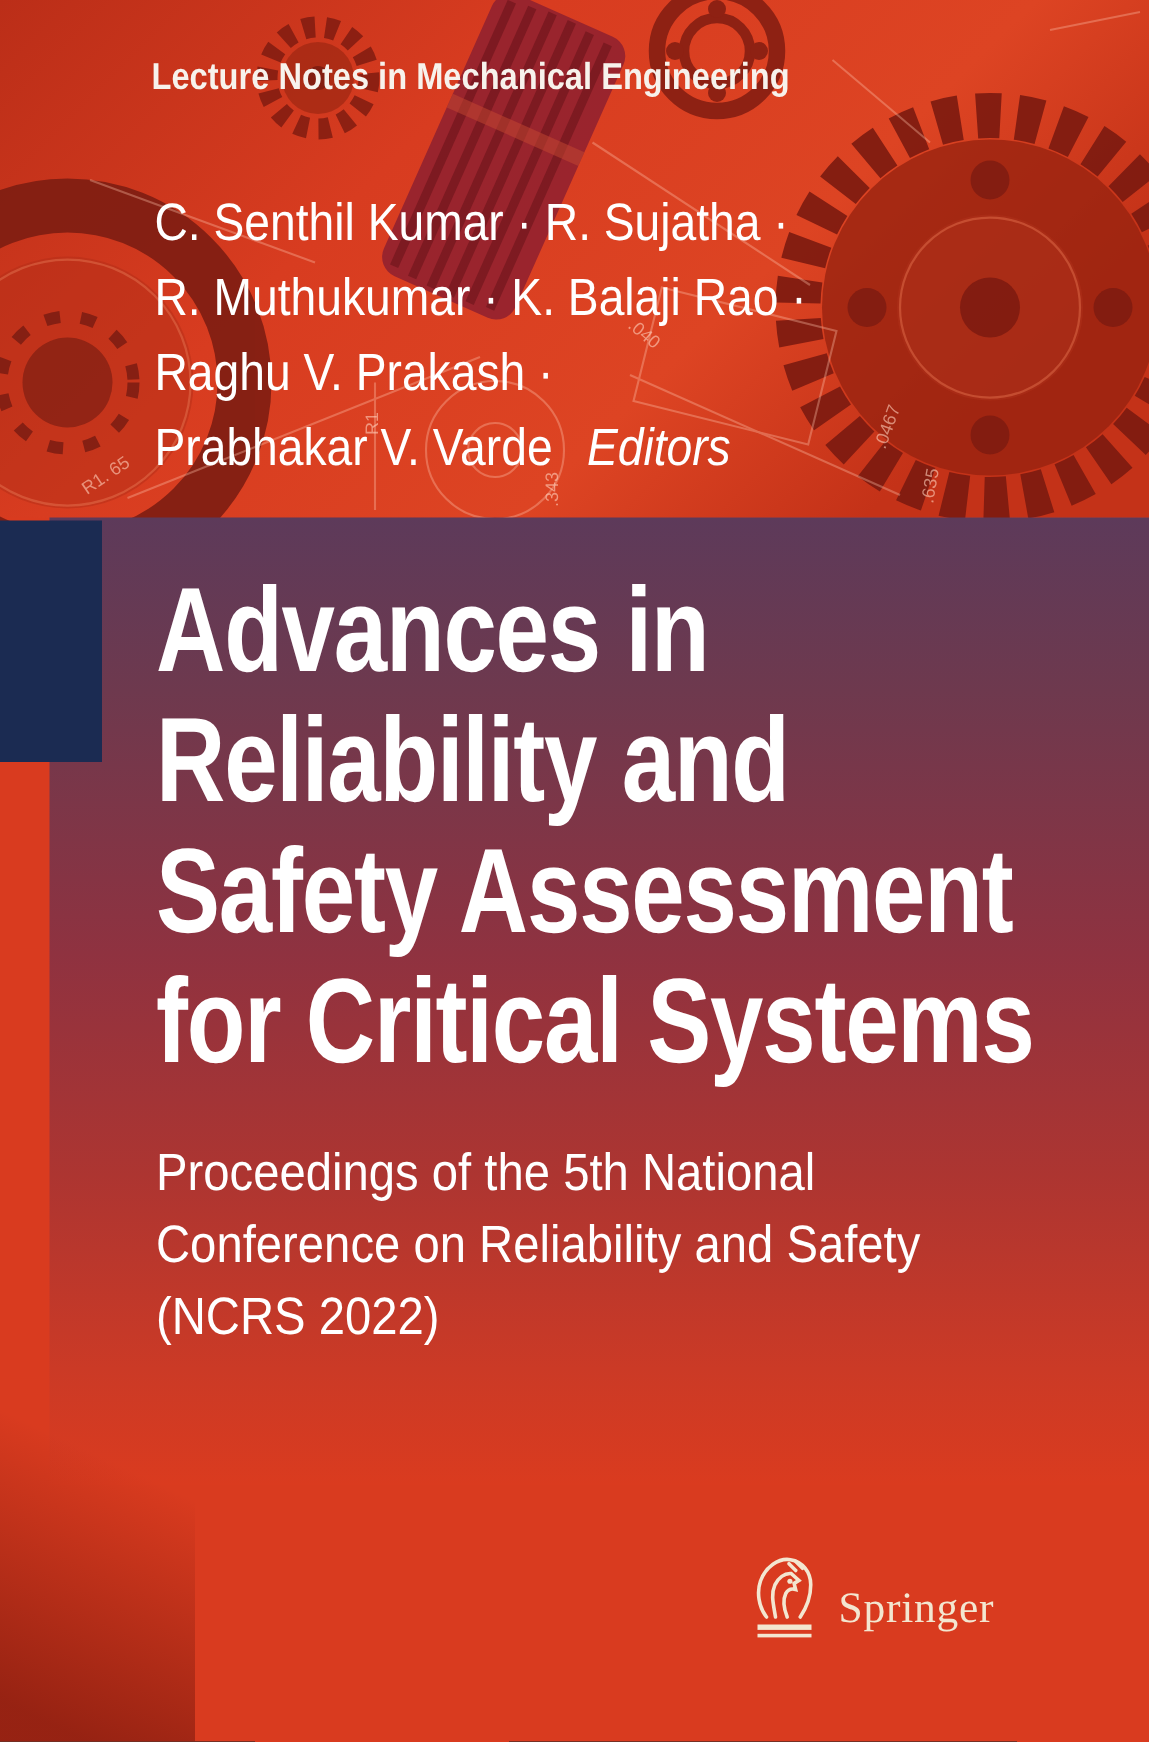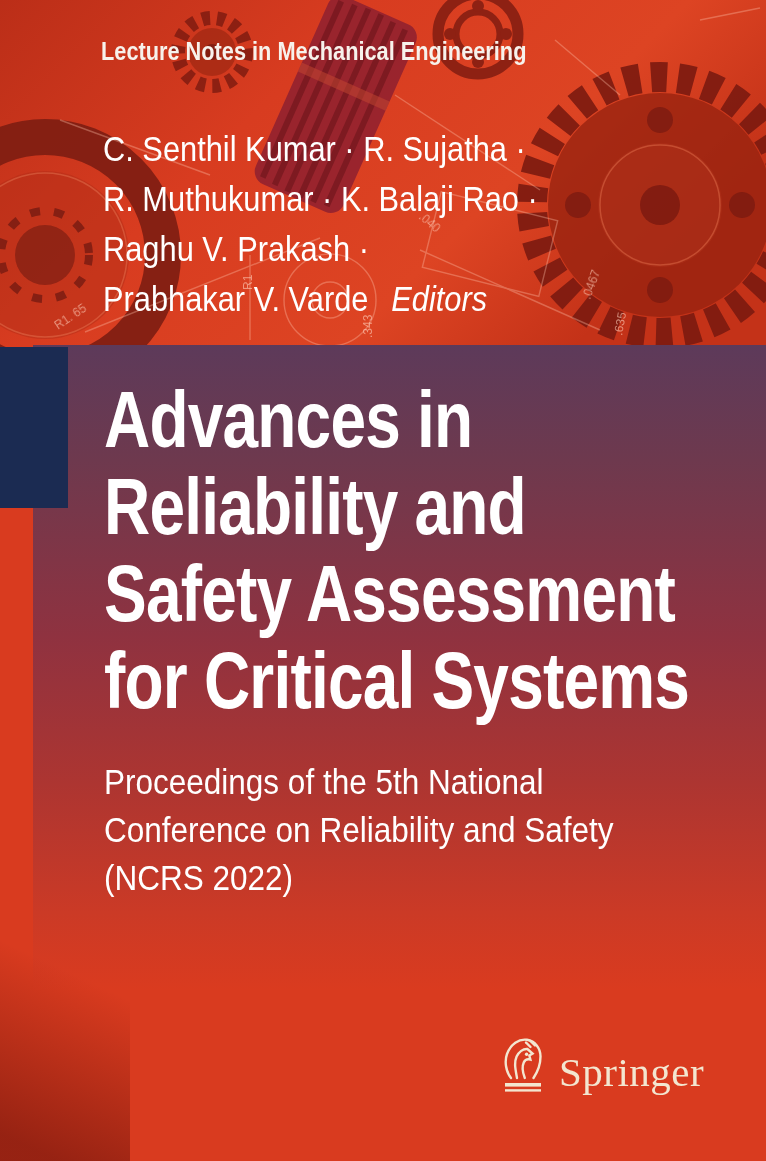--- a/index.html
+++ b/index.html
@@ -111,21 +111,21 @@
   .springer-logo {
     position: absolute;
     left: 502px; top: 1036px;
     height: 58px;
     display: flex;
     align-items: flex-end;
   }
   .springer-logo .horse { display: block; }
   .springer-logo .wordmark {
     font-family: "Liberation Serif", serif;
-    font-size: 41px;
+    font-size: 29px;
     line-height: 44px;
     color: #f3e6d0;
     margin-left: 15px;
     letter-spacing: 0.5px;
   }
 </style>
 </head>
 <body>
 
 <div class="cover">

